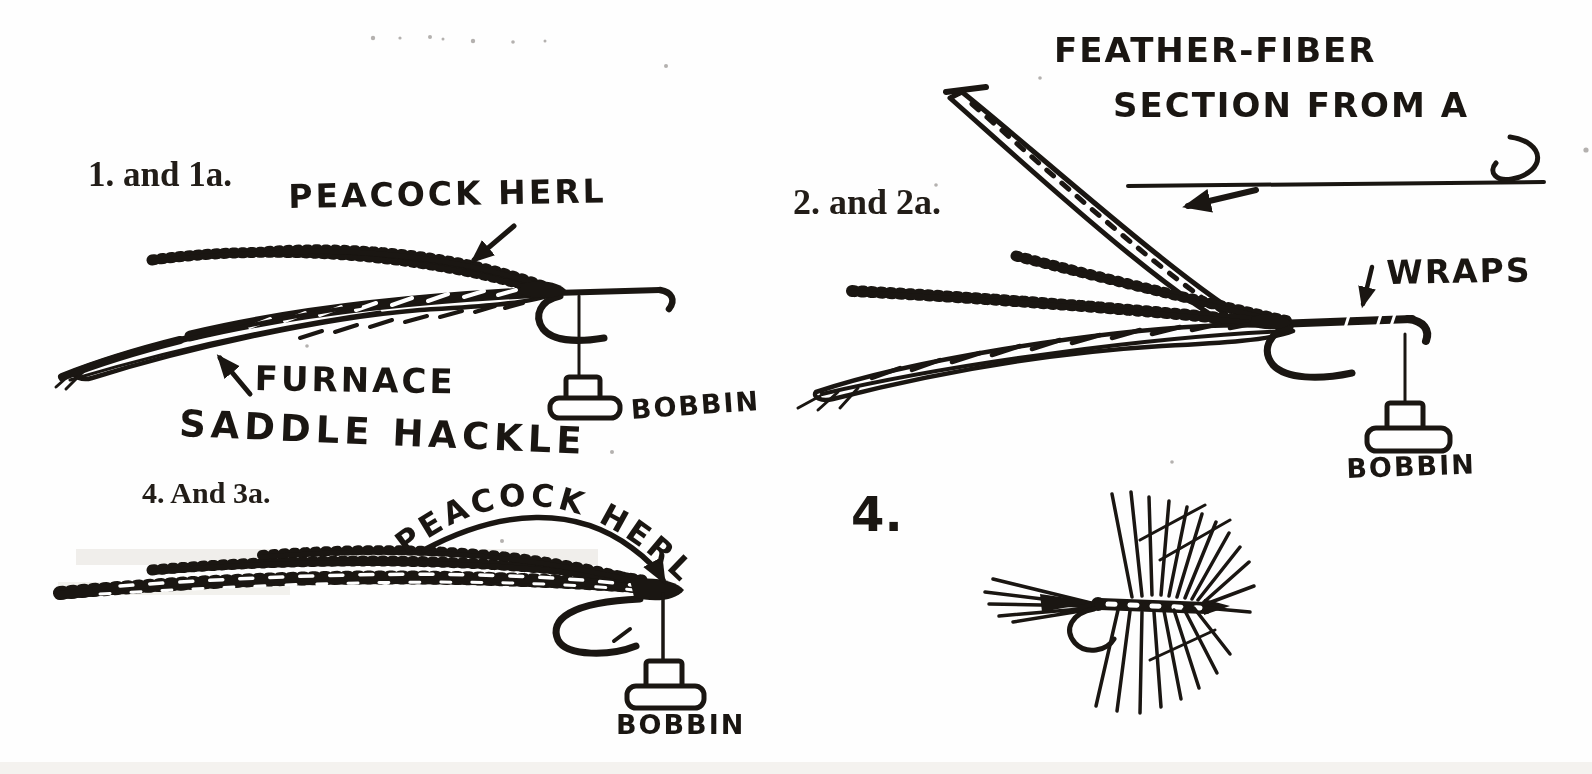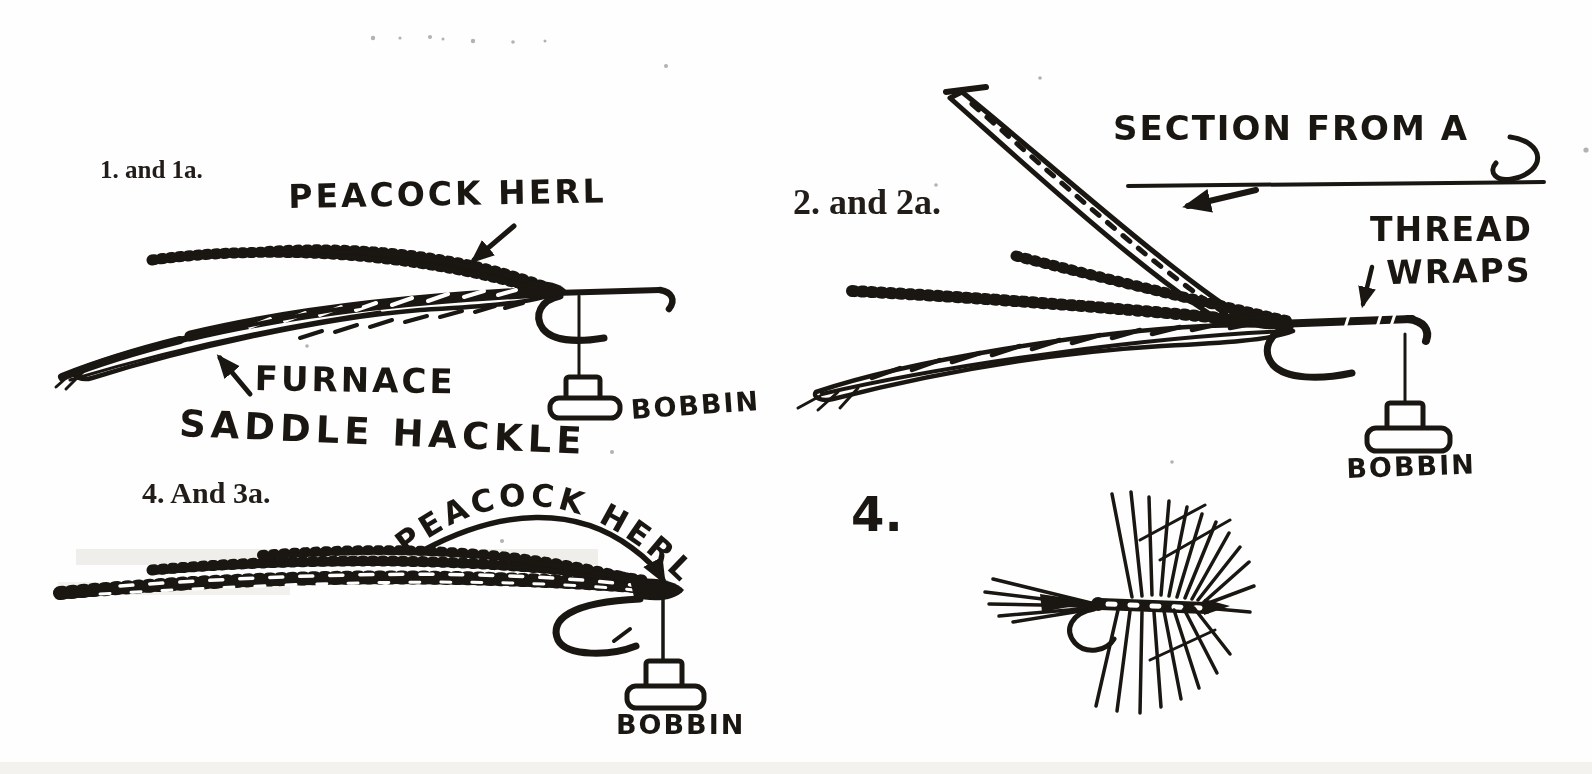--- a/index.html
+++ b/index.html
@@ -164,29 +164,29 @@
       </g>
       <g>
         <path class="ink" stroke-width="3.5" d="M1118,610 L1096,706 M1130,611 L1117,711 M1142,612 L1140,713 M1154,612 L1161,707 M1164,611 L1181,699 M1174,610 L1199,688 M1184,609 L1217,673 M1194,608 L1230,654"></path>
         <path class="ink" stroke-width="3" d="M1150,660 L1215,630"></path>
       </g>
       <path class="ink" stroke-width="3.5" d="M1206,604 L1254,586 M1206,608 L1250,612"></path>
       <path class="ink" stroke-width="5" d="M1094,609 C1072,613 1063,629 1075,643 C1086,655 1107,651 1114,639"></path>
     </g>
   </svg>
 
-  <div class="lbl serif" style="left:88px;top:157px;font-size:25px;margin-left:12px;">1. and 1a.</div>
+  <div class="lbl serif" style="left:88px;top:157px;font-size:35px;">1. and 1a.</div>
   <div class="lbl hand" style="left:288px;top:180px;font-size:33px;letter-spacing:3px;transform:rotate(-1deg);">PEACOCK HERL</div>
   <div class="lbl hand" style="left:255px;top:361px;font-size:34px;letter-spacing:3px;transform:rotate(1deg);">FURNACE</div>
   <div class="lbl hand" style="left:180px;top:405px;font-size:37px;letter-spacing:5px;transform:rotate(2.5deg);">SADDLE HACKLE</div>
   <div class="lbl hand" style="left:630px;top:396px;font-size:27px;letter-spacing:2px;transform:rotate(-4deg);">BOBBIN</div>
 
   <div class="lbl serif" style="left:793px;top:184px;font-size:36px;">2. and 2a.</div>
-  <div class="lbl hand" style="left:1113px;top:88px;font-size:34px;letter-spacing:2px;margin-top:23px;">SECTION FROM A</div>
-  <div class="lbl hand" style="left:1370px;top:213px;font-size:33px;letter-spacing:2px;">THREAD</div>
+  <div class="lbl hand" style="left:1054px;top:33px;font-size:34px;letter-spacing:2px;">FEATHER-FIBER</div>
+  <div class="lbl hand" style="left:1113px;top:88px;font-size:34px;letter-spacing:2px;">SECTION FROM A</div>
   <div class="lbl hand" style="left:1386px;top:256px;font-size:33px;letter-spacing:2px;transform:rotate(-1deg);">WRAPS</div>
   <div class="lbl hand" style="left:1346px;top:455px;font-size:27px;letter-spacing:2px;transform:rotate(-2deg);">BOBBIN</div>
 
   <div class="lbl serif" style="left:142px;top:478px;font-size:30px;">4. And 3a.</div>
   <div class="lbl hand" style="left:616px;top:711px;font-size:27px;letter-spacing:2px;">BOBBIN</div>
 
   <div class="lbl hand" style="left:851px;top:490px;font-size:48px;">4.</div>
 </div>
 
 </body></html>

